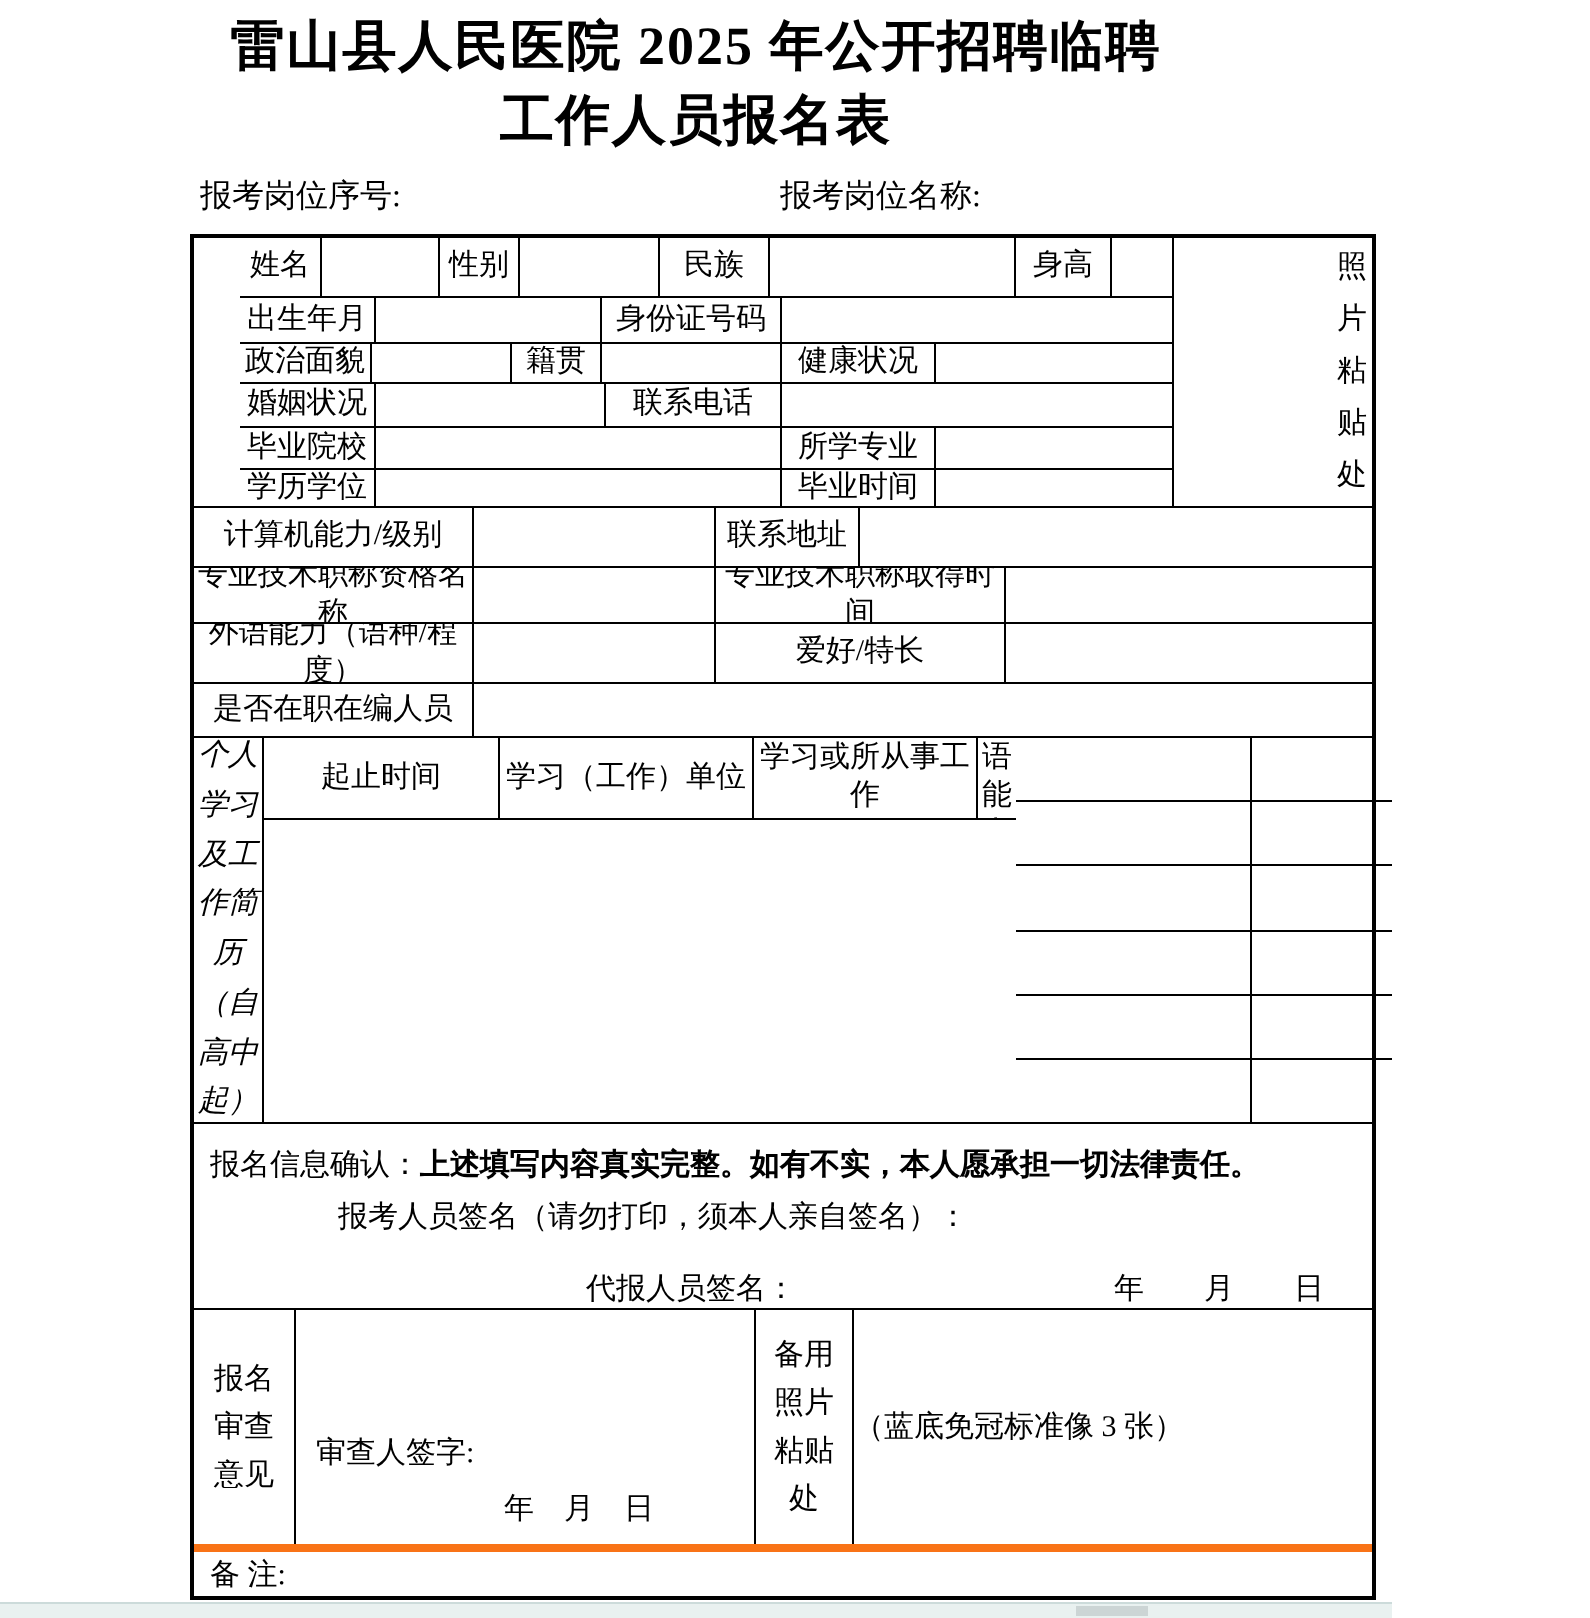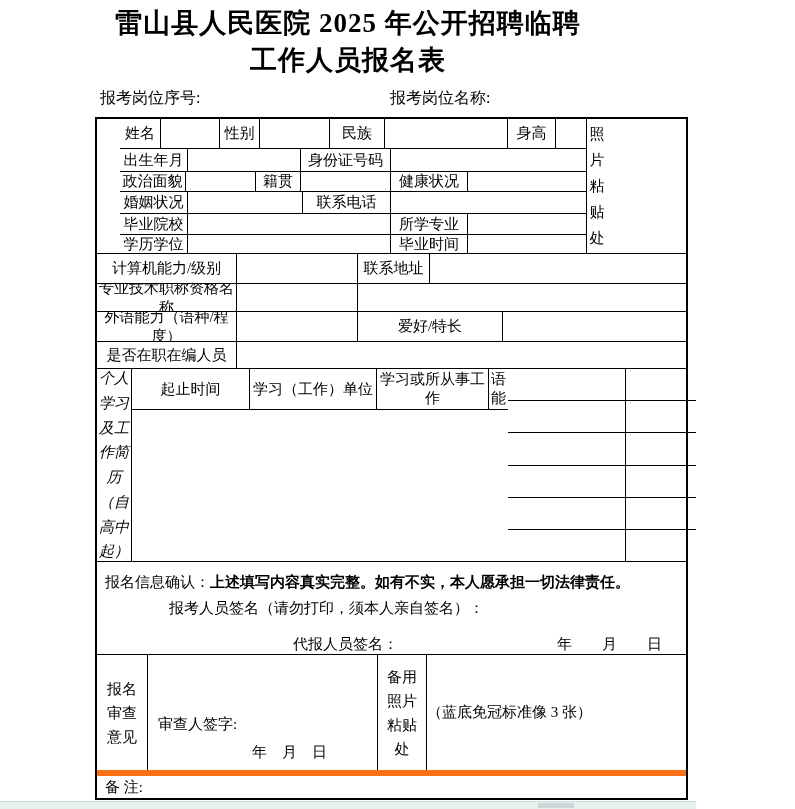--- a/index.html
+++ b/index.html
@@ -19,21 +19,21 @@
   .r.last { border-bottom:none; }
   .c { border-right:1px solid #000; box-sizing:border-box; display:flex; align-items:center;
        justify-content:center; font-size:15px; text-align:center; overflow:hidden; line-height:1.25; padding:0 2px; }
   .c.fx { flex:1; }
   .c:last-child { border-right:none; }
 
   
   .secA { display:flex; border-bottom:1px solid #000;padding-left:23px; }
   .secA-left { flex:1; display:flex; flex-direction:column; }
   .photo { width:100px; border-left:1px solid #000; box-sizing:border-box; display:flex;
-           align-items:center; justify-content:flex-start; }
+           align-items:center; justify-content:flex-end; }
   .photo .vtext { width:20px; font-size:15px; line-height:26px; text-align:center; word-break:break-all; }
 
   
   .hist { display:flex; border-bottom:1px solid #000; height:193px; box-sizing:border-box; }
   .hist-side { width:73px; border-right:1px solid #000; box-sizing:border-box; display:flex;
                align-items:center; justify-content:center; text-align:center; font-size:15px;
                line-height:1.65; padding:2px;font-style:italic; }
   .hist-main { flex:1; display:flex; flex-direction:row; }
   .hist-head { display:flex; height:41px; border-bottom:1px solid #000; box-sizing:border-box; }
   .hist-body { flex:1; display:flex; }
@@ -44,21 +44,21 @@
 
   
   .conf { border-bottom:1px solid #000; height:93px; box-sizing:border-box; font-size:15px; padding:11px 8px 4px 8px; }
   .conf .l1 b { font-weight:bold; }
   .conf .l2 { margin-left:64px; margin-top:7px; }
   .conf .l3 { display:flex; margin-top:17px; }
   .conf .l3 .agent { margin-left:188px; }
   .conf .l3 .date  { margin-left:auto; margin-right:16px; }
 
   
-  .review { display:flex; border-bottom:6px solid #f97316; height:121px; box-sizing:border-box; }
+  .review { display:flex; border-bottom:4px solid #f97316; height:121px; box-sizing:border-box; }
   .rv-side { width:51px; border-right:1px solid #000; box-sizing:border-box; display:flex;
              align-items:center; justify-content:center; }
   .rv-side .vtext, .rv-spare .vtext { width:34px; font-size:15px; line-height:24px; text-align:center; word-break:break-all; }
   .rv-mid { width:230px; border-right:1px solid #000; box-sizing:border-box; position:relative; font-size:15px; }
   .rv-mid .signer { position:absolute; left:10px; bottom:36px; }
   .rv-mid .mdate  { position:absolute; left:104px; bottom:8px; }
   .rv-spare { width:49px; border-right:1px solid #000; box-sizing:border-box; display:flex;
               align-items:center; justify-content:center; }
   .rv-right { flex:1; display:flex; align-items:center; font-size:15px; }
 
@@ -143,20 +143,21 @@
 
     <div class="r h30">
       <div class="c w140">计算机能力/级别</div>
       <div class="c w121 blank"></div>
       <div class="c w72">联系地址</div>
       <div class="c fx blank"></div>
     </div>
     <div class="r h28">
       <div class="c w140">专业技术职称资格名称</div>
       <div class="c w121 blank"></div>
+      <div class="c w145">专业技术职称取得时间</div>
       <div class="c fx blank"></div>
     </div>
     <div class="r h30">
       <div class="c w140">外语能力（语种/程度）</div>
       <div class="c w121 blank"></div>
       <div class="c w145">爱好/特长</div>
       <div class="c fx blank"></div>
     </div>
     <div class="r h27">
       <div class="c w140">是否在职在编人员</div>

